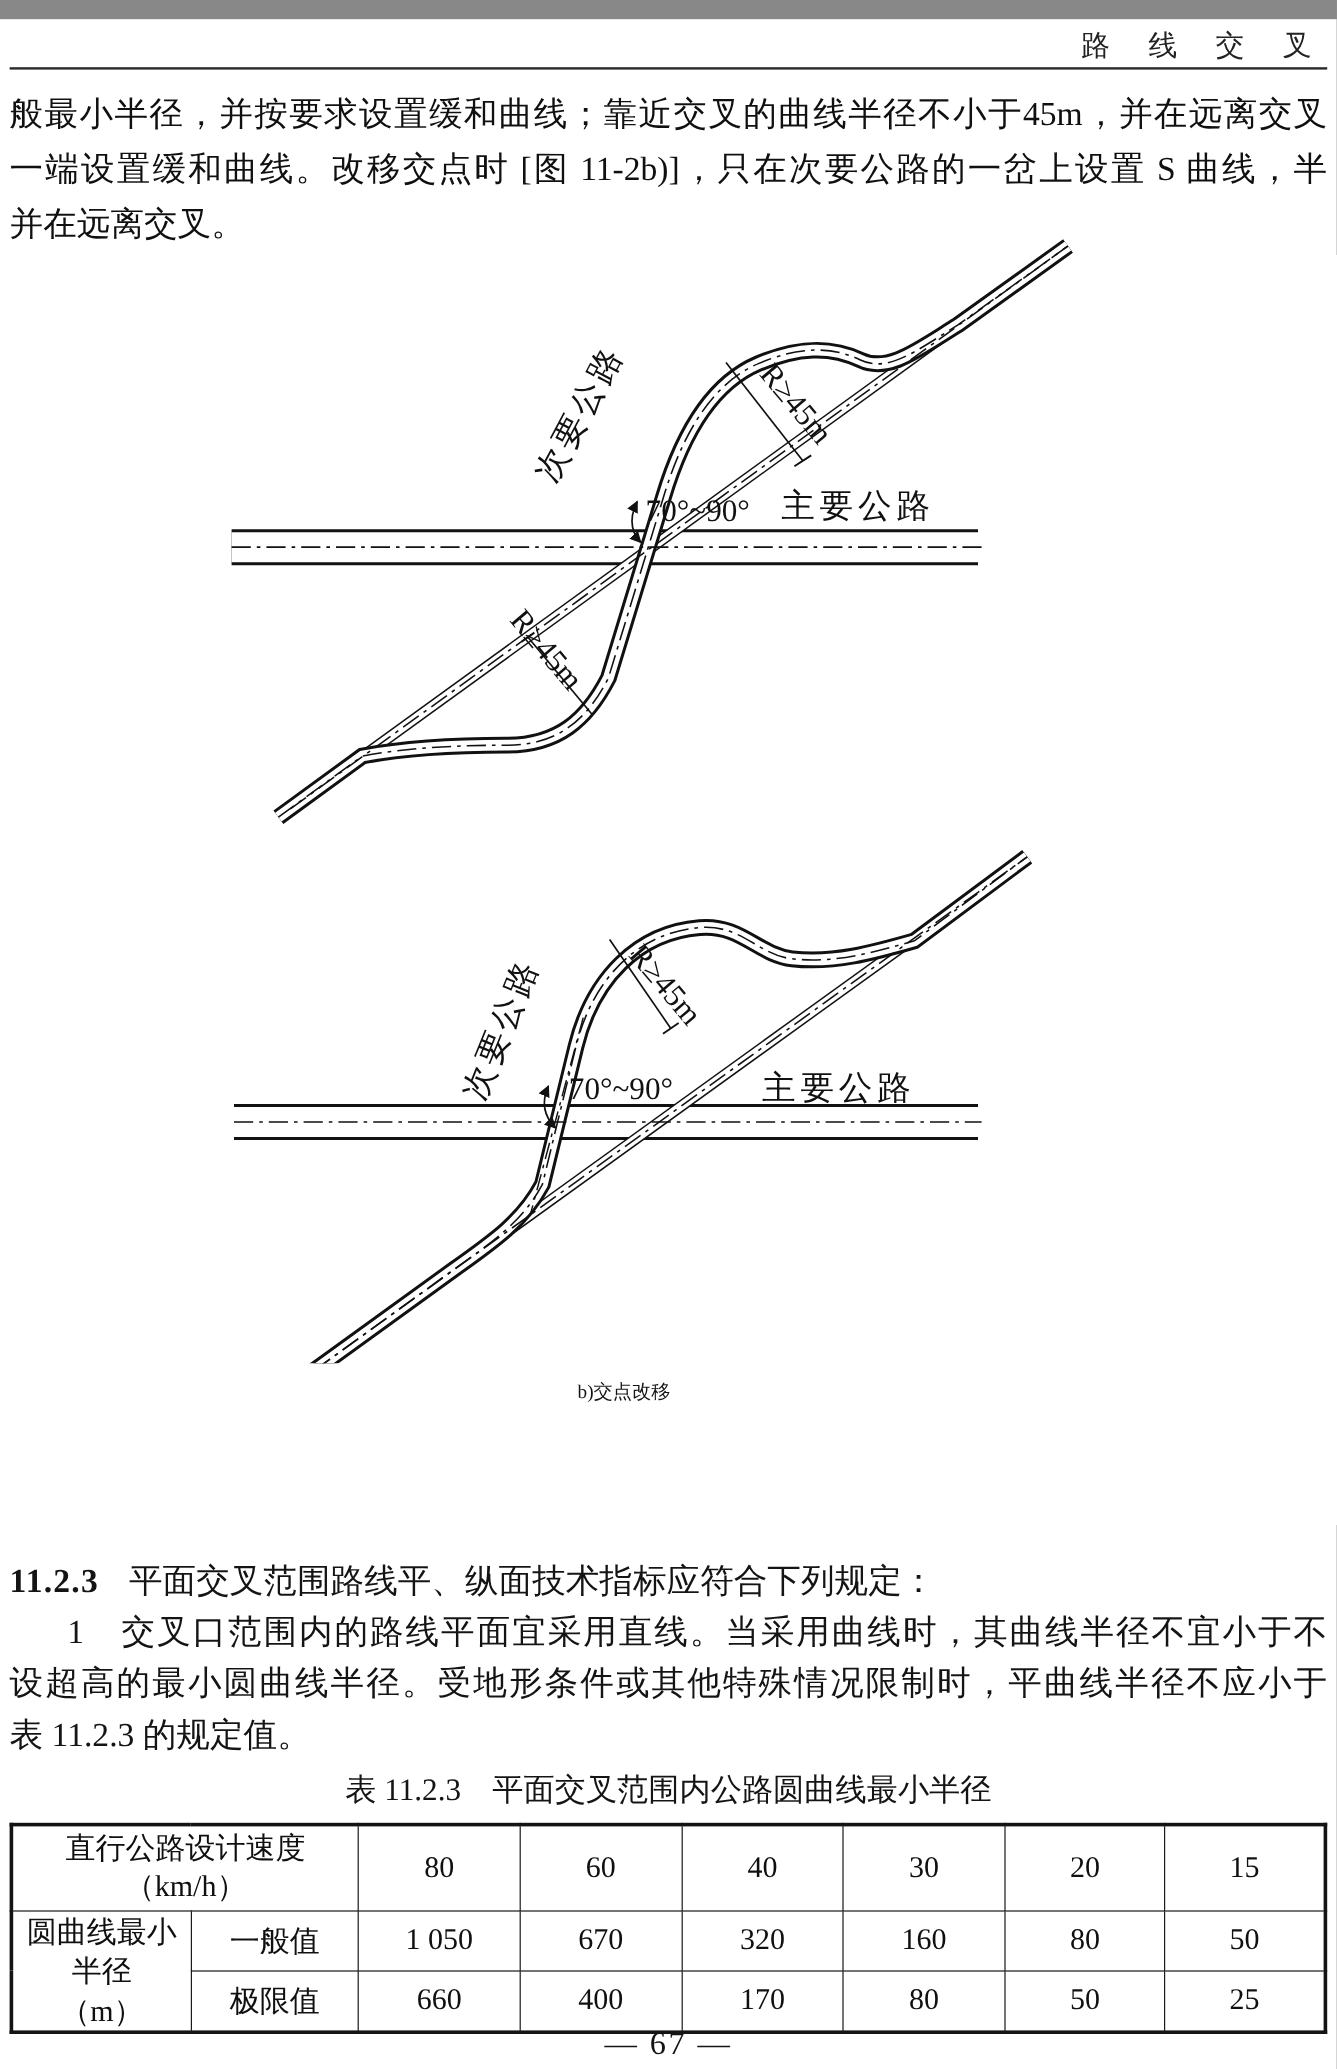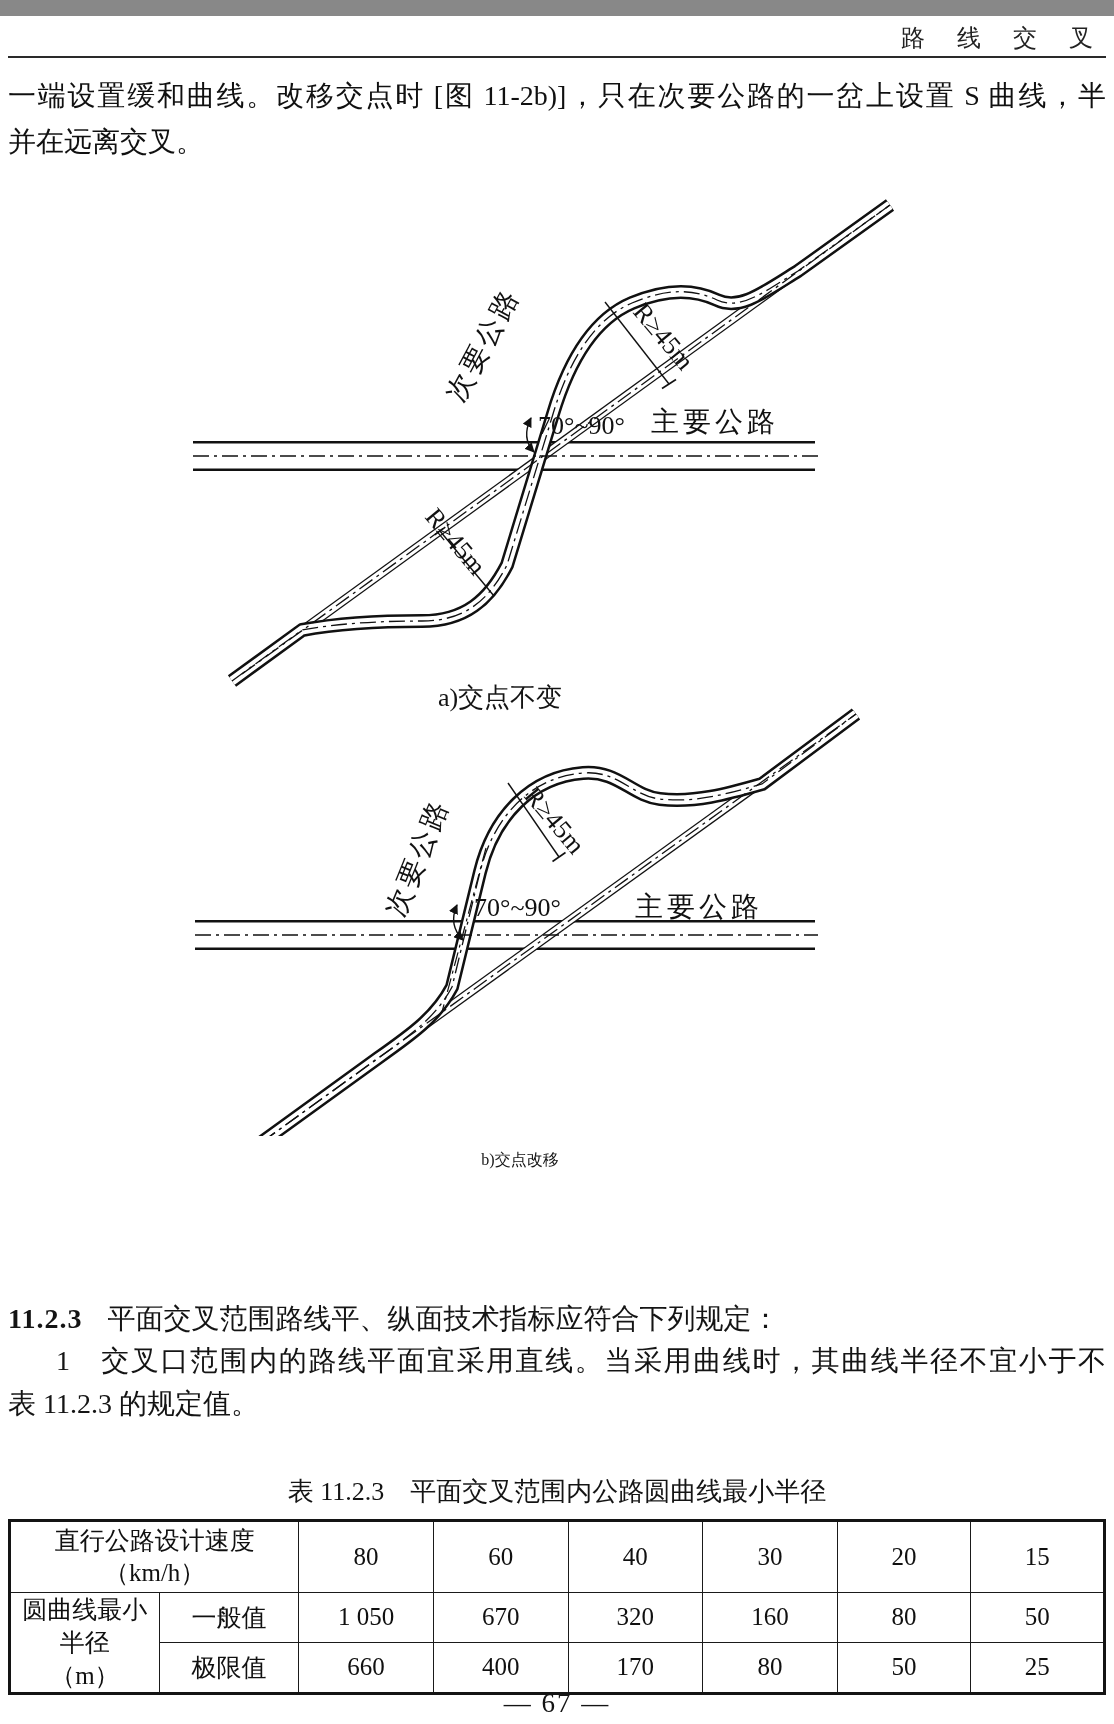--- a/index.html
+++ b/index.html
@@ -57,20 +57,21 @@
 </style>
 </head>
 <body>
 
 <div class="page">
 
   <div class="running-head">路 线 交 叉</div>
   <div class="head-rule"></div>
 
   <div class="intro">
+    <div class="jline">般最小半径，并按要求设置缓和曲线；靠近交叉的曲线半径不小于45m，并在远离交叉</div>
     <div class="jline">一端设置缓和曲线。改移交点时 [图 11-2b)]，只在次要公路的一岔上设置 S 曲线，半</div>
     <div>并在远离交叉。</div>
   </div>
 
   <svg class="fig-svg" style="top:175px;left:150px;" width="760" height="500" viewBox="0 0 760 500">
     <defs>
       <marker id="arwA" viewBox="0 0 10 10" refX="9" refY="5" markerWidth="7" markerHeight="7" orient="auto-start-reverse">
         <path d="M0,0 L10,5 L0,10 z" fill="#111"></path>
       </marker>
     </defs>
@@ -95,21 +96,20 @@
 
     <path d="M381,227 Q371,247 384,261" stroke="#111" stroke-width="1.4" fill="none" marker-start="url(#arwA)" marker-end="url(#arwA)"></path>
 
     <text x="341" y="158" font-size="28" letter-spacing="3" text-anchor="middle" transform="rotate(-62 341 158)">次要公路</text>
     <text x="507" y="151" font-size="26" text-anchor="middle" transform="rotate(50 507 151)">R≥45m</text>
     <text x="299" y="356" font-size="26" text-anchor="middle" transform="rotate(50 299 356)">R≥45m</text>
     <text x="565" y="240" font-size="28" letter-spacing="4" text-anchor="middle">主要公路</text>
     <text x="388" y="243" font-size="26">70°~90°</text>
   </svg>
 
-  <div class="fig-caption-a">a)交点不变</div>
 
   <svg class="fig-svg" style="top:640px;left:150px;" width="760" height="480" viewBox="0 0 760 480">
     <defs>
       <marker id="arwB" viewBox="0 0 10 10" refX="9" refY="5" markerWidth="7" markerHeight="7" orient="auto-start-reverse">
         <path d="M0,0 L10,5 L0,10 z" fill="#111"></path>
       </marker>
     </defs>
 
     <path d="M45,279 H665" stroke="#111" stroke-width="30" fill="none"></path>
     <path d="M45,279 H665" stroke="#fff" stroke-width="25" fill="none"></path>
@@ -138,20 +138,21 @@
   </svg>
 
   <div class="fig-caption-b">b)交点改移</div>
 
   <div class="clause-head">
     <b>11.2.3</b>
     <span style="margin-left:18px;">平面交叉范围路线平、纵面技术指标应符合下列规定：</span>
   </div>
   <div class="clause-body">
     <div class="jline indent1">1　交叉口范围内的路线平面宜采用直线。当采用曲线时，其曲线半径不宜小于不</div>
+    <div class="jline">设超高的最小圆曲线半径。受地形条件或其他特殊情况限制时，平曲线半径不应小于</div>
     <div>表 11.2.3 的规定值。</div>
   </div>
 
   <div class="tbl-title">表 11.2.3　平面交叉范围内公路圆曲线最小半径</div>
 
   <table class="spec">
     <colgroup>
       <col style="width:150px">
         <col style="width:140px">
       <col style="width:135px">

